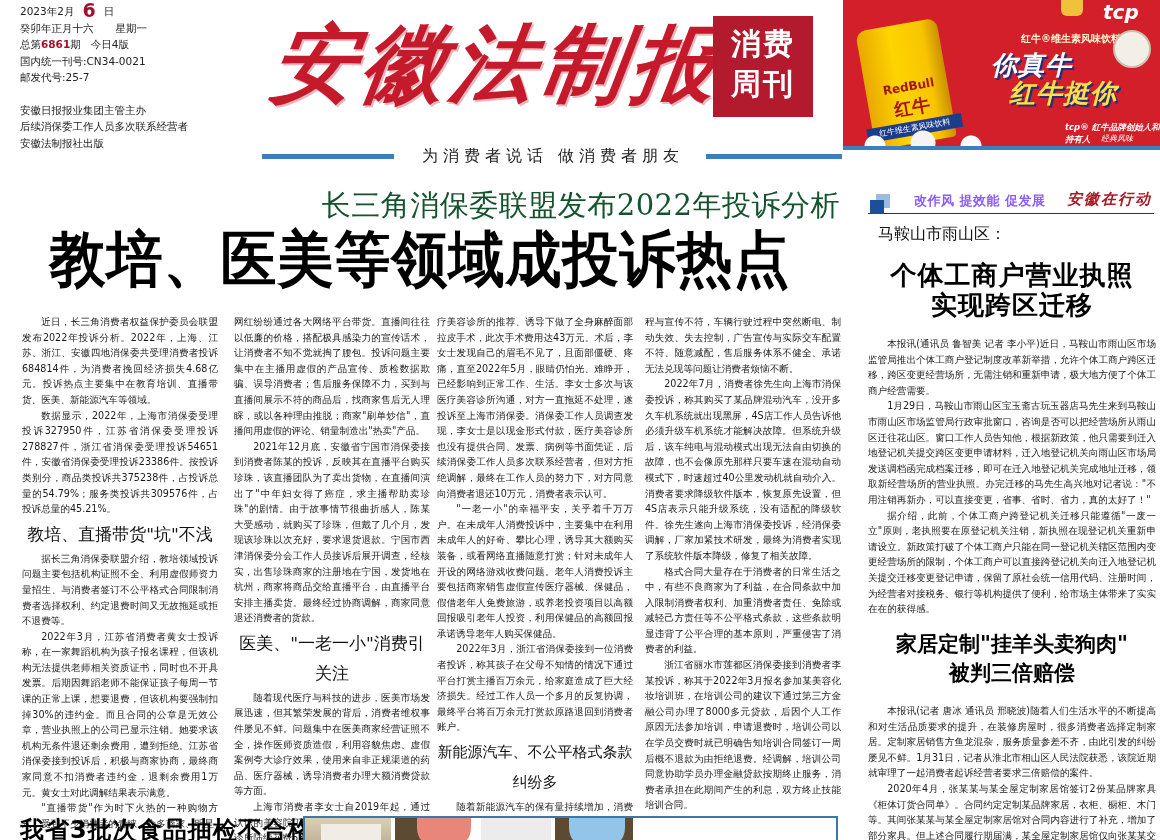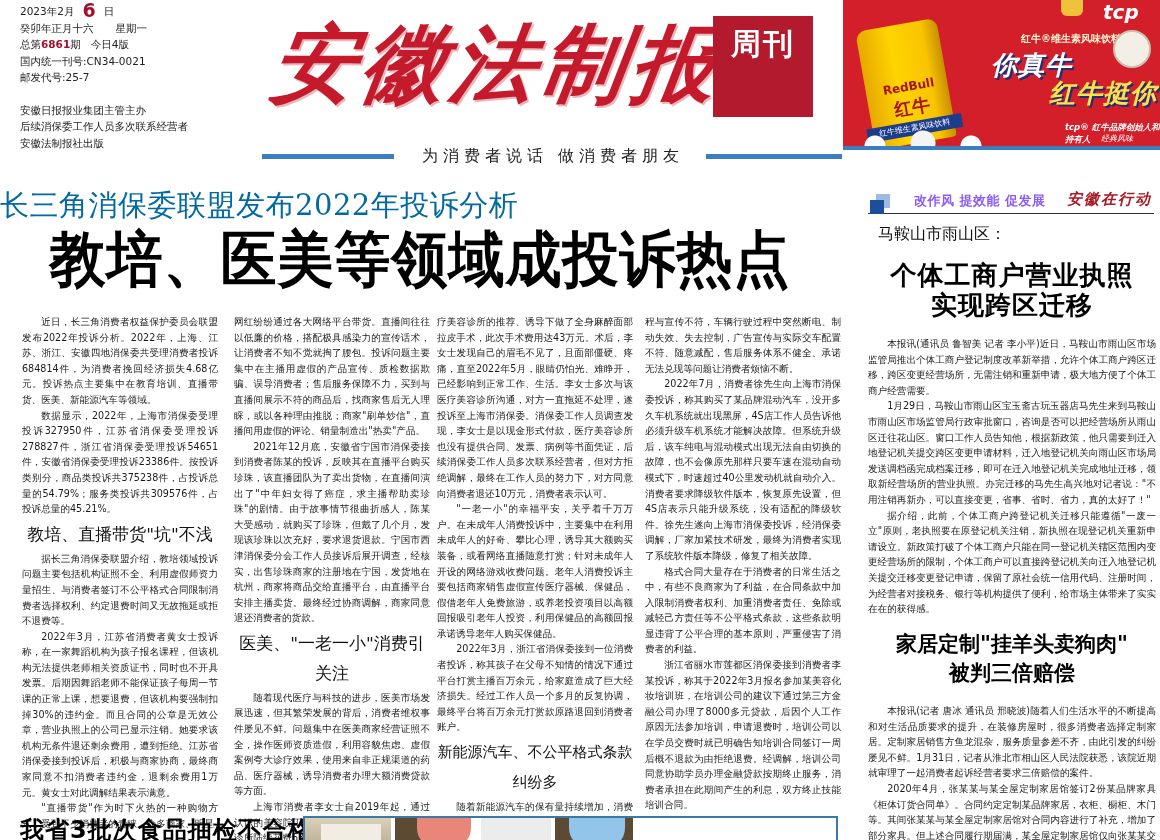--- a/index.html
+++ b/index.html
@@ -23,30 +23,30 @@
 
   
   .ad { position: absolute; left: 843px; top: 0; width: 317px; height: 150px; background: #d21f2a; overflow: hidden; }
   .ad .can { position: absolute; left: 22px; top: 24px; width: 82px; height: 120px; background: linear-gradient(90deg,#e7a800,#ffd400 40%,#f8c400 80%,#c98f00); border-radius: 10px 10px 4px 4px; transform: rotate(-10deg); }
   .ad .can-brand { position: absolute; left: 8px; top: 56px; font-size: 12px; font-weight: bold; color: #a5141c; width: 70px; text-align: center; }
   .ad .can-name { position: absolute; left: 8px; top: 72px; font-size: 18px; font-weight: bold; color: #a5141c; width: 70px; text-align: center; }
   .ad .can-band { position: absolute; left: -6px; top: 98px; width: 96px; height: 14px; background: #1c3c8c; color: #fff; font-size: 8px; line-height: 14px; text-align: center; }
   .ad .ice { position: absolute; left: 0; top: 128px; width: 160px; height: 30px; background: radial-gradient(circle at 20% 60%, #fff 0 10px, transparent 11px), radial-gradient(circle at 50% 50%, #f4f4f4 0 12px, transparent 13px), radial-gradient(circle at 80% 60%, #fff 0 10px, transparent 11px); }
   .ad .sub { position: absolute; left: 178px; top: 32px; font-size: 10px; color: #fff4d0; font-weight: bold; }
   .ad .tagline1 { position: absolute; left: 148px; top: 48px; font-size: 26px; font-weight: bold; font-style: italic; color: #fff; text-shadow: 2px 2px 0 #1c2f7c; letter-spacing: 1px; }
-  .ad .tagline2 { position: absolute; left: 166px; top: 76px; font-size: 26px; font-weight: bold; font-style: italic; color: #ffe24a; text-shadow: 2px 2px 0 #1c2f7c; letter-spacing: 1px; margin-left: 40px; }
+  .ad .tagline2 { position: absolute; left: 166px; top: 76px; font-size: 26px; font-weight: bold; font-style: italic; color: #ffe24a; text-shadow: 2px 2px 0 #1c2f7c; letter-spacing: 1px; }
   .ad .badge { position: absolute; left: 270px; top: 30px; width: 38px; height: 38px; border-radius: 50%; background: #f3efe6; border: 2px solid #c9c1ae; }
   .ad .logo-tcp { position: absolute; left: 260px; top: 0; font-size: 20px; font-weight: bold; color: #fff; font-style: italic; }
   .ad .logo-bull { position: absolute; left: 218px; top: 0; width: 22px; height: 16px; background: #f0c13a; border-radius: 0 0 6px 6px; }
   .ad .bottom1 { position: absolute; left: 222px; top: 122px; font-size: 8.5px; color: #fff; font-style: italic; font-weight: bold; }
   .ad .bottom2 { position: absolute; left: 258px; top: 133px; font-size: 8px; color: #fff; font-style: italic; }
   .ad .blue-strip { position: absolute; left: 0; bottom: 0; width: 100%; height: 4px; background: #3c7fc0; }
 
   
-  .kicker { position: absolute; left: 0; top: 186px; width: 840px; text-align: left; font-family: "DejaVu Serif", serif; font-size: 29px; color: #0369a1; letter-spacing: 0.5px; }
+  .kicker { position: absolute; left: 0; top: 186px; width: 840px; text-align: right; font-family: "DejaVu Serif", serif; font-size: 29px; color: #14532d; letter-spacing: 0.5px; }
   .headline { position: absolute; left: 0; top: 224px; width: 840px; text-align: center; font-size: 56px; font-weight: bold; color: #000; letter-spacing: 1px; line-height: 70px; transform: scaleY(1.08); }
 
   
   .col { position: absolute; top: 314px; font-size: 9.6px; line-height: 15.6px; color: #1a1a1a; text-align: justify; }
   .col p { text-indent: 2em; }
   .col .subhead { text-indent: 0; text-align: center; font-family: "DejaVu Serif", serif; font-size: 17px; line-height: 30px; margin: 2px 0; color: #111; }
   .col1 { left: 22px; width: 196px; }
   .col2 { left: 234px; width: 196px; }
   .col3 { left: 437px; width: 196px; }
   .col4 { left: 645px; width: 196px; }
@@ -98,20 +98,21 @@
   <div>邮发代号:25-7</div>
   <div class="sponsors">
     <div>安徽日报报业集团主管主办</div>
     <div>后续消保委工作人员多次联系经营者</div>
     <div>安徽法制报社出版</div>
   </div>
 </div>
 
 <div class="logo">安徽法制报</div>
 <div class="weekly-box">
+  <div>消费</div>
   <div>周刊</div>
 </div>
 <div class="slogan-row">
   <div class="bar left"></div>
   <div class="slogan">为消费者说话 做消费者朋友</div>
   <div class="bar right"></div>
 </div>
 
 <div class="ad">
   <div class="logo-bull"></div>

